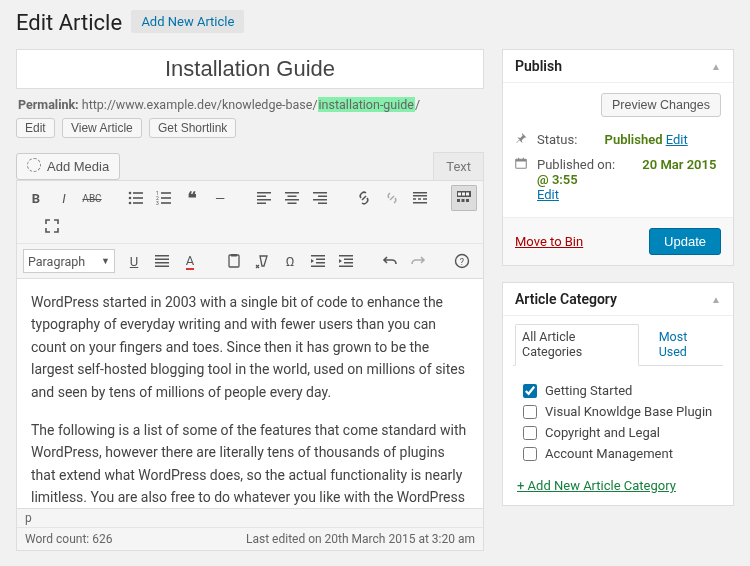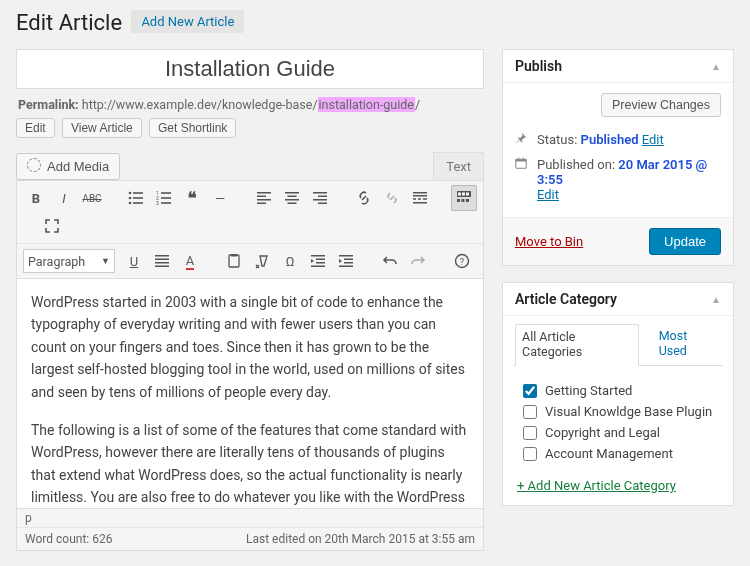--- a/index.html
+++ b/index.html
@@ -9,21 +9,21 @@
 .cols { display:flex; gap:18px; margin-top:14px; align-items:flex-start;}
 .main { flex:1; min-width:0;}
 .side { width:232px; flex-shrink:0;}
 .postbox { background:#fff; border:1px solid #ddd; margin-bottom:16px;}
 .postbox-header{ display:flex; justify-content:space-between; align-items:center; padding:8px 12px; border-bottom:1px solid #eee; }
 .postbox-header h2{ font-size:14px; font-weight:600; color:#222;}
 .toggle-indicator{ color:#aaa; font-size:10px; cursor:pointer;}
 .postbox-body{ padding:10px 12px;}
 .title-input{ width:100%; font-size:22px; padding:6px 10px; border:1px solid #ddd; background:#fff; color:#444;text-align:center;}
 .permalink-row{ font-size:12.5px; color:#666; padding:8px 2px 6px;}
-.permalink-row .slug{ background:#f0abfc; padding:0 1px;}
+.permalink-row .slug{ background:#86efac; padding:0 1px;}
 .small-btn{ font-size:12px; background:#f7f7f7; border:1px solid #ccc; padding:2px 8px; border-radius:3px; cursor:pointer; color:#555; margin-right:4px;}
 .media-toolbar{ display:flex; justify-content:space-between; align-items:flex-end; margin:14px 0 0;}
 .add-media-btn{ font-size:13px; background:#f7f7f7; border:1px solid #ccc; padding:4px 10px; border-radius:3px; cursor:pointer; color:#555; display:flex; align-items:center; gap:6px;}
 .tabs{ display:flex;}
 .tab{ font-size:13px; padding:6px 12px; border:1px solid #ddd; border-bottom:none; background:#ebebeb; color:#777; cursor:pointer;}
 .tab.active{ background:#f5f5f5; color:#555; border-color:#ccc;}
 .editor-toolbar{ background:#f5f5f5; border:1px solid #ddd;}
 .toolbar-row{ display:flex; align-items:center; padding:4px 6px; gap:2px; flex-wrap:wrap; border-bottom:1px solid #e5e5e5;}
 .toolbar-row:last-child{border-bottom:none;}
 .tool{ width:26px; height:26px; display:flex; align-items:center; justify-content:center; color:#555; font-size:13px; cursor:pointer; border-radius:2px;}
@@ -33,26 +33,26 @@
 .para-select{ font-size:12.5px; padding:2px 4px; border:1px solid #ccc; background:#fff; width:92px; cursor:pointer; display:flex; justify-content:space-between; align-items:center; color:#555; height:24px; margin-right:4px;}
 .editor-content{ border:1px solid #ddd; border-top:none; background:#fff; padding:12px 14px; font-size:14px; line-height:1.6; color:#444; height:230px; overflow:hidden;}
 .editor-content p{ margin-bottom:16px;}
 .status-bar{ border:1px solid #ddd; border-top:none; background:#f5f5f5; font-size:12px; color:#666;}
 .status-bar .path{ padding:2px 8px; border-bottom:1px solid #e5e5e5;}
 .status-bar .foot{ display:flex; justify-content:space-between; padding:4px 8px;}
 .preview-row{ text-align:right; padding:0 0 10px;}
 .preview-btn{ font-size:12.5px; background:#f7f7f7; border:1px solid #ccc; padding:4px 10px; border-radius:3px; cursor:pointer; color:#555;}
 .meta-row{ font-size:13px; color:#555; padding:5px 0; display:flex; align-items:flex-start; gap:8px;}
 .meta-row .ic{ width:14px; color:#888; flex-shrink:0;}
-.meta-row b{ font-weight:600; color:#1d4ed8;}
+.meta-row b{ font-weight:600; color:#4d7c0f;margin-left:24px;}
 .meta-row a{ color:#0073aa; text-decoration:underline; cursor:pointer;}
 .publish-footer{ display:flex; justify-content:space-between; align-items:center; border-top:1px solid #eee; padding:10px 12px; background:#f8f8f8;}
 .trash-link{ color:#a00; font-size:13px; cursor:pointer; text-decoration:underline;}
 .update-btn{ background:#0085ba; color:#fff; border:1px solid #006799; font-size:13px; padding:5px 14px; border-radius:3px; cursor:pointer; font-weight:500;}
-.cat-tabs{ display:flex; gap:14px; border-bottom:1px solid #ddd; margin:-2px -2px 10px; padding:0 2px;}
+.cat-tabs{ display:flex; gap:14px; border-bottom:1px solid #ddd; margin:-2px -2px 10px; padding:0 2px;align-items:center;}
 .cat-tab{ font-size:12.5px; padding:4px 6px 6px; cursor:pointer; color:#0073aa;}
 .cat-tab.active{ color:#444; border:1px solid #ddd; border-bottom:1px solid #fff; margin-bottom:-1px; background:#fff; border-radius:2px 2px 0 0;}
 .cat-list{ padding:4px 8px;}
 .cat-item{ display:flex; align-items:center; gap:8px; font-size:13px; color:#444; padding:3px 0;}
 .cat-item input{ width:14px; height:14px; accent-color:#0073aa;}
 .add-cat{ color:#15803d; font-size:13px; cursor:pointer; padding:10px 2px 2px; display:block; text-decoration:underline;}
 .icon-circle{ width:14px; height:14px; border:1.5px solid #888; border-radius:50%; position:relative; display:inline-block;}
 .icon-circle.dashed{ border-style:dashed;}
 </style>
 </head>
@@ -253,21 +253,21 @@
     </div>
 
     <div class="editor-content">
       <p>WordPress started in 2003 with a single bit of code to enhance the typography of everyday writing and with fewer users than you can count on your fingers and toes. Since then it has grown to be the largest self-hosted blogging tool in the world, used on millions of sites and seen by tens of millions of people every day.</p>
       <p><span>The following is a list of some of the features that come standard with WordPress, however there are literally tens of thousands of plugins that extend what WordPress does, so the actual functionality is nearly limitless. You are also free to do whatever you like with the WordPress code, extend it or modify it in any way or use it for commercial projects without any licensing fees. That is the beauty of </span></p>
     </div>
     <div class="status-bar">
       <div class="path">p</div>
       <div class="foot">
         <span>Word count: 626</span>
-        <span>Last edited on 20th March 2015 at 3:55 am</span>
+        <span>Last edited on 20th March 2015 at 3:20 am</span>
       </div>
     </div>
   </div>
 
   <div class="side">
     <div class="postbox">
       <div class="postbox-header">
         <h2>Publish</h2>
         <span class="toggle-indicator">▲</span>
       </div>

